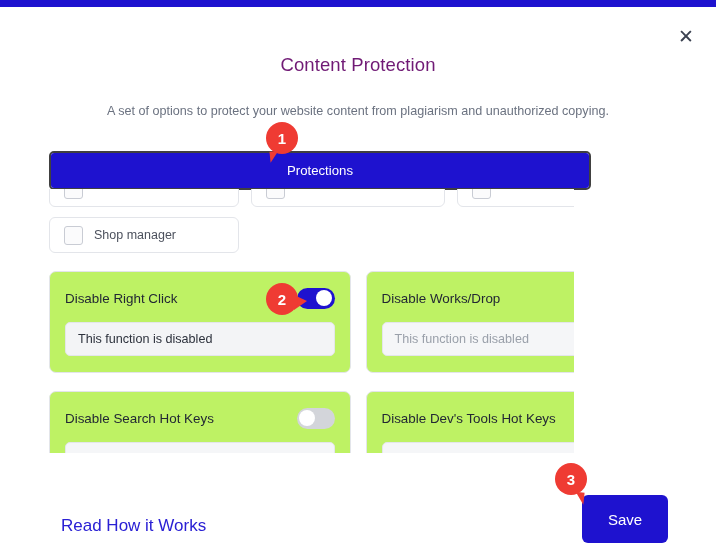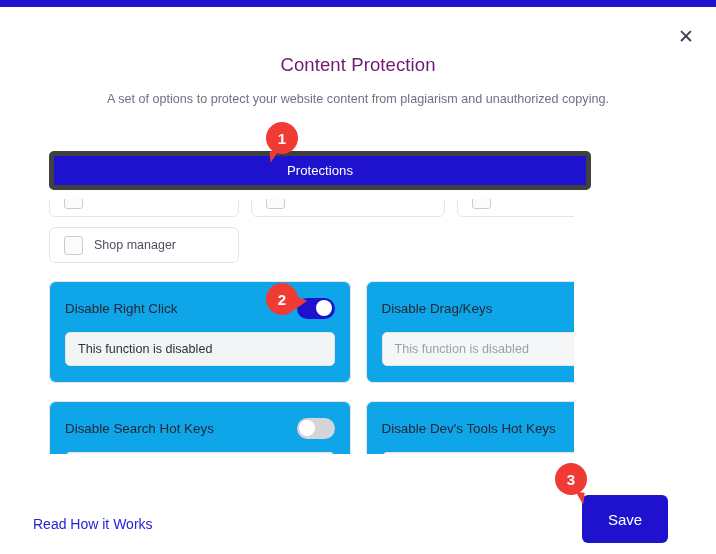--- a/index.html
+++ b/index.html
@@ -47,36 +47,36 @@
     text-align: center;
     margin: 0;
     padding-top: 47px;
     font-size: 18.5px;
     font-weight: 400;
     color: #701a75;
     letter-spacing: .1px;
   }
   .subtitle {
     text-align: center;
-    margin: 4px;
+    margin: 16px;
     padding-top: 12px;
     font-size: 12.6px;
     font-weight: 400;
     color: #6b7280;
   }
 
   
   .tabs {
     position: absolute;
     left: 49px;
     top: 144px;
     width: 542px;
     height: 39px;
     display: flex;
-    border: 5px solid #404040;
+    border: 2px solid #404040;
     border-radius: 5px;
     overflow: hidden;
     background: #fff;
     box-sizing: border-box;
   }
   .tab {
     flex: 1;
     display: flex;
     align-items: center;
     justify-content: center;
@@ -88,21 +88,21 @@
   .tab.active {
     background: #1e12cf;
     color: #ffffff;
   }
   .tab.divider { border-left: 1px solid #e3e5ea; }
 
   
   .scroll-area {
     position: absolute;
     left: 0;
-    top: 192px;
+    top: 182px;
     width: 574px;
     height: 264px;
     overflow: hidden;
   }
   .inner {
     position: relative;
     padding: 0 49px;
     box-sizing: border-box;
     width: 716px;
   }
@@ -145,21 +145,21 @@
   
   .card-grid {
     display: flex;
     gap: 15px;
     margin-top: 18px;
   }
   .card {
     flex: 1;
     border: 1px solid #e3e5ea;
     border-radius: 7px;
-    background: #0ea5e9;
+    background: #bef264;
     box-sizing: border-box;
     padding: 14px 15px 16px 15px;
   }
   .card-head {
     display: flex;
     align-items: center;
     justify-content: space-between;
     height: 24px;
   }
   .card-title {
@@ -206,23 +206,23 @@
   .footer {
     position: absolute;
     left: 0;
     top: 447px;
     width: 716px;
     height: 107px;
     background: #ffffff;
   }
   .read-link {
     position: absolute;
-    left: 33px;
+    left: 61px;
     top: 62px;
-    font-size: 14px;
+    font-size: 17px;
     color: #2a20d4;
     text-decoration: none;
     cursor: pointer;
   }
   .save-btn {
     position: absolute;
     right: 48px;
     top: 41px;
     width: 86px;
     height: 48px;
@@ -334,21 +334,21 @@
             <span class="card-title">Disable Right Click</span>
             <span class="toggle on">
               <span class="knob"></span>
             </span>
           </div>
           <div class="field">This function is disabled</div>
         </div>
 
         <div class="card">
           <div class="card-head">
-            <span class="card-title">Disable Drag/Keys</span>
+            <span class="card-title">Disable Works/Drop</span>
             <span class="toggle">
               <span class="knob"></span>
             </span>
           </div>
           <div class="field muted">This function is disabled</div>
         </div>
       </div>
 
       <div class="card-grid">
         <div class="card">

